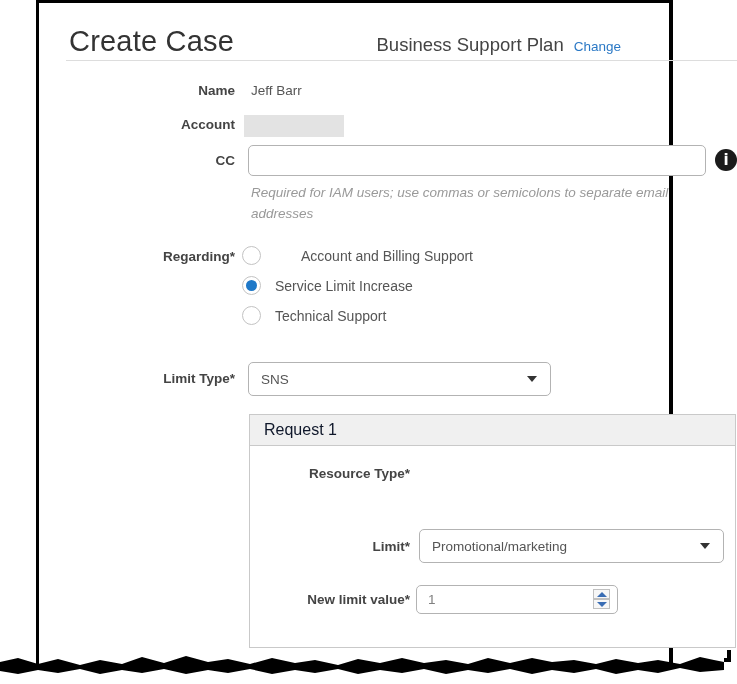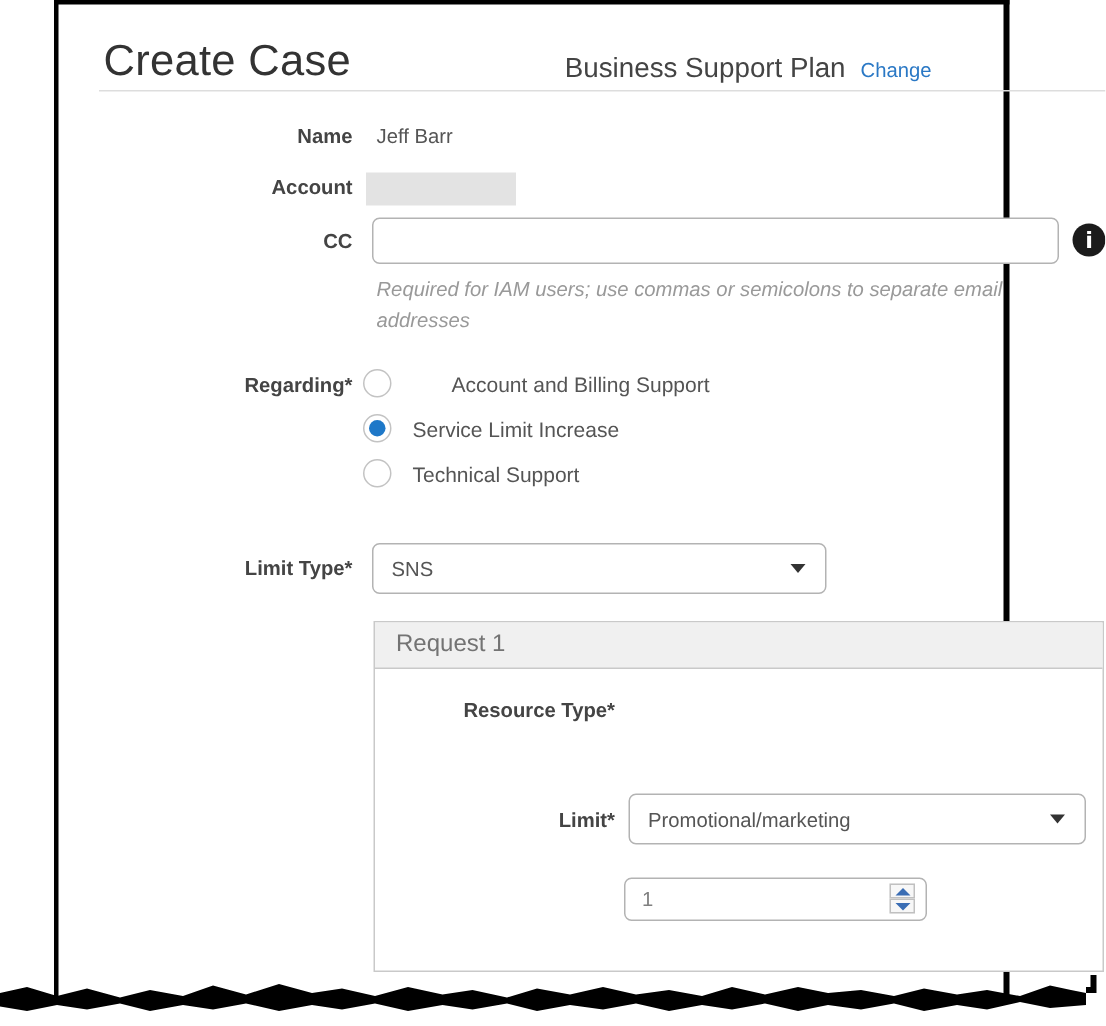--- a/index.html
+++ b/index.html
@@ -39,21 +39,21 @@
   .select .sel-text{position:absolute;left:12px;right:34px;line-height:20px;}
   .caret{position:absolute;right:13px;top:50%;margin-top:-3px;width:0;height:0;
          border-left:5px solid transparent;border-right:5px solid transparent;border-top:6px solid #333;}
 
   .limit-type-select{left:209px;top:359px;width:303px;height:34px;}
   .limit-type-select .sel-text{top:7px;}
 
   .panel{left:210px;top:411px;width:487px;height:234px;border:1px solid #c9c9c9;box-sizing:border-box;background:#fff;}
   .panel-header{position:absolute;left:0;top:0;right:0;height:31px;background:#f0f0f0;
                 border-bottom:1px solid #c9c9c9;box-sizing:border-box;}
-  .panel-title{position:absolute;left:14px;top:6px;font-size:16px;color:#737373;}
+  .panel-title{position:absolute;left:14px;top:6px;font-size:16px;color:#0f172a;}
 
   .p-label{position:absolute;width:155px;left:5px;text-align:right;font-size:13.5px;font-weight:bold;color:#444;}
   .rt-select{left:169px;top:43px;width:305px;height:49px;}
   .rt-select .sel-text{top:7px;}
   .limit-select{left:169px;top:114px;width:305px;height:34px;}
   .limit-select .sel-text{top:7px;}
 
   .num-input-wrap{position:absolute;left:166px;top:170px;width:202px;height:29px;
                   border:1px solid #b3b3b3;border-radius:5px;background:#fff;box-sizing:border-box;}
   .num-value{position:absolute;left:11px;top:6px;font-size:13.5px;color:#808080;}
@@ -118,20 +118,21 @@
       </div>
 
       <div class="p-label" style="top:51px;">Resource Type*</div>
 
       <div class="p-label" style="top:124px;">Limit*</div>
       <div class="select limit-select">
         <span class="sel-text">Promotional/marketing</span>
         <span class="caret"></span>
       </div>
 
+      <div class="p-label" style="top:177px;">New limit value*</div>
       <div class="num-input-wrap">
         <span class="num-value">1</span>
         <span class="spinner">
           <span class="spin-btn spin-up">
               <i></i>
             </span>
           <span class="spin-btn spin-down">
               <i></i>
             </span>
         </span>

